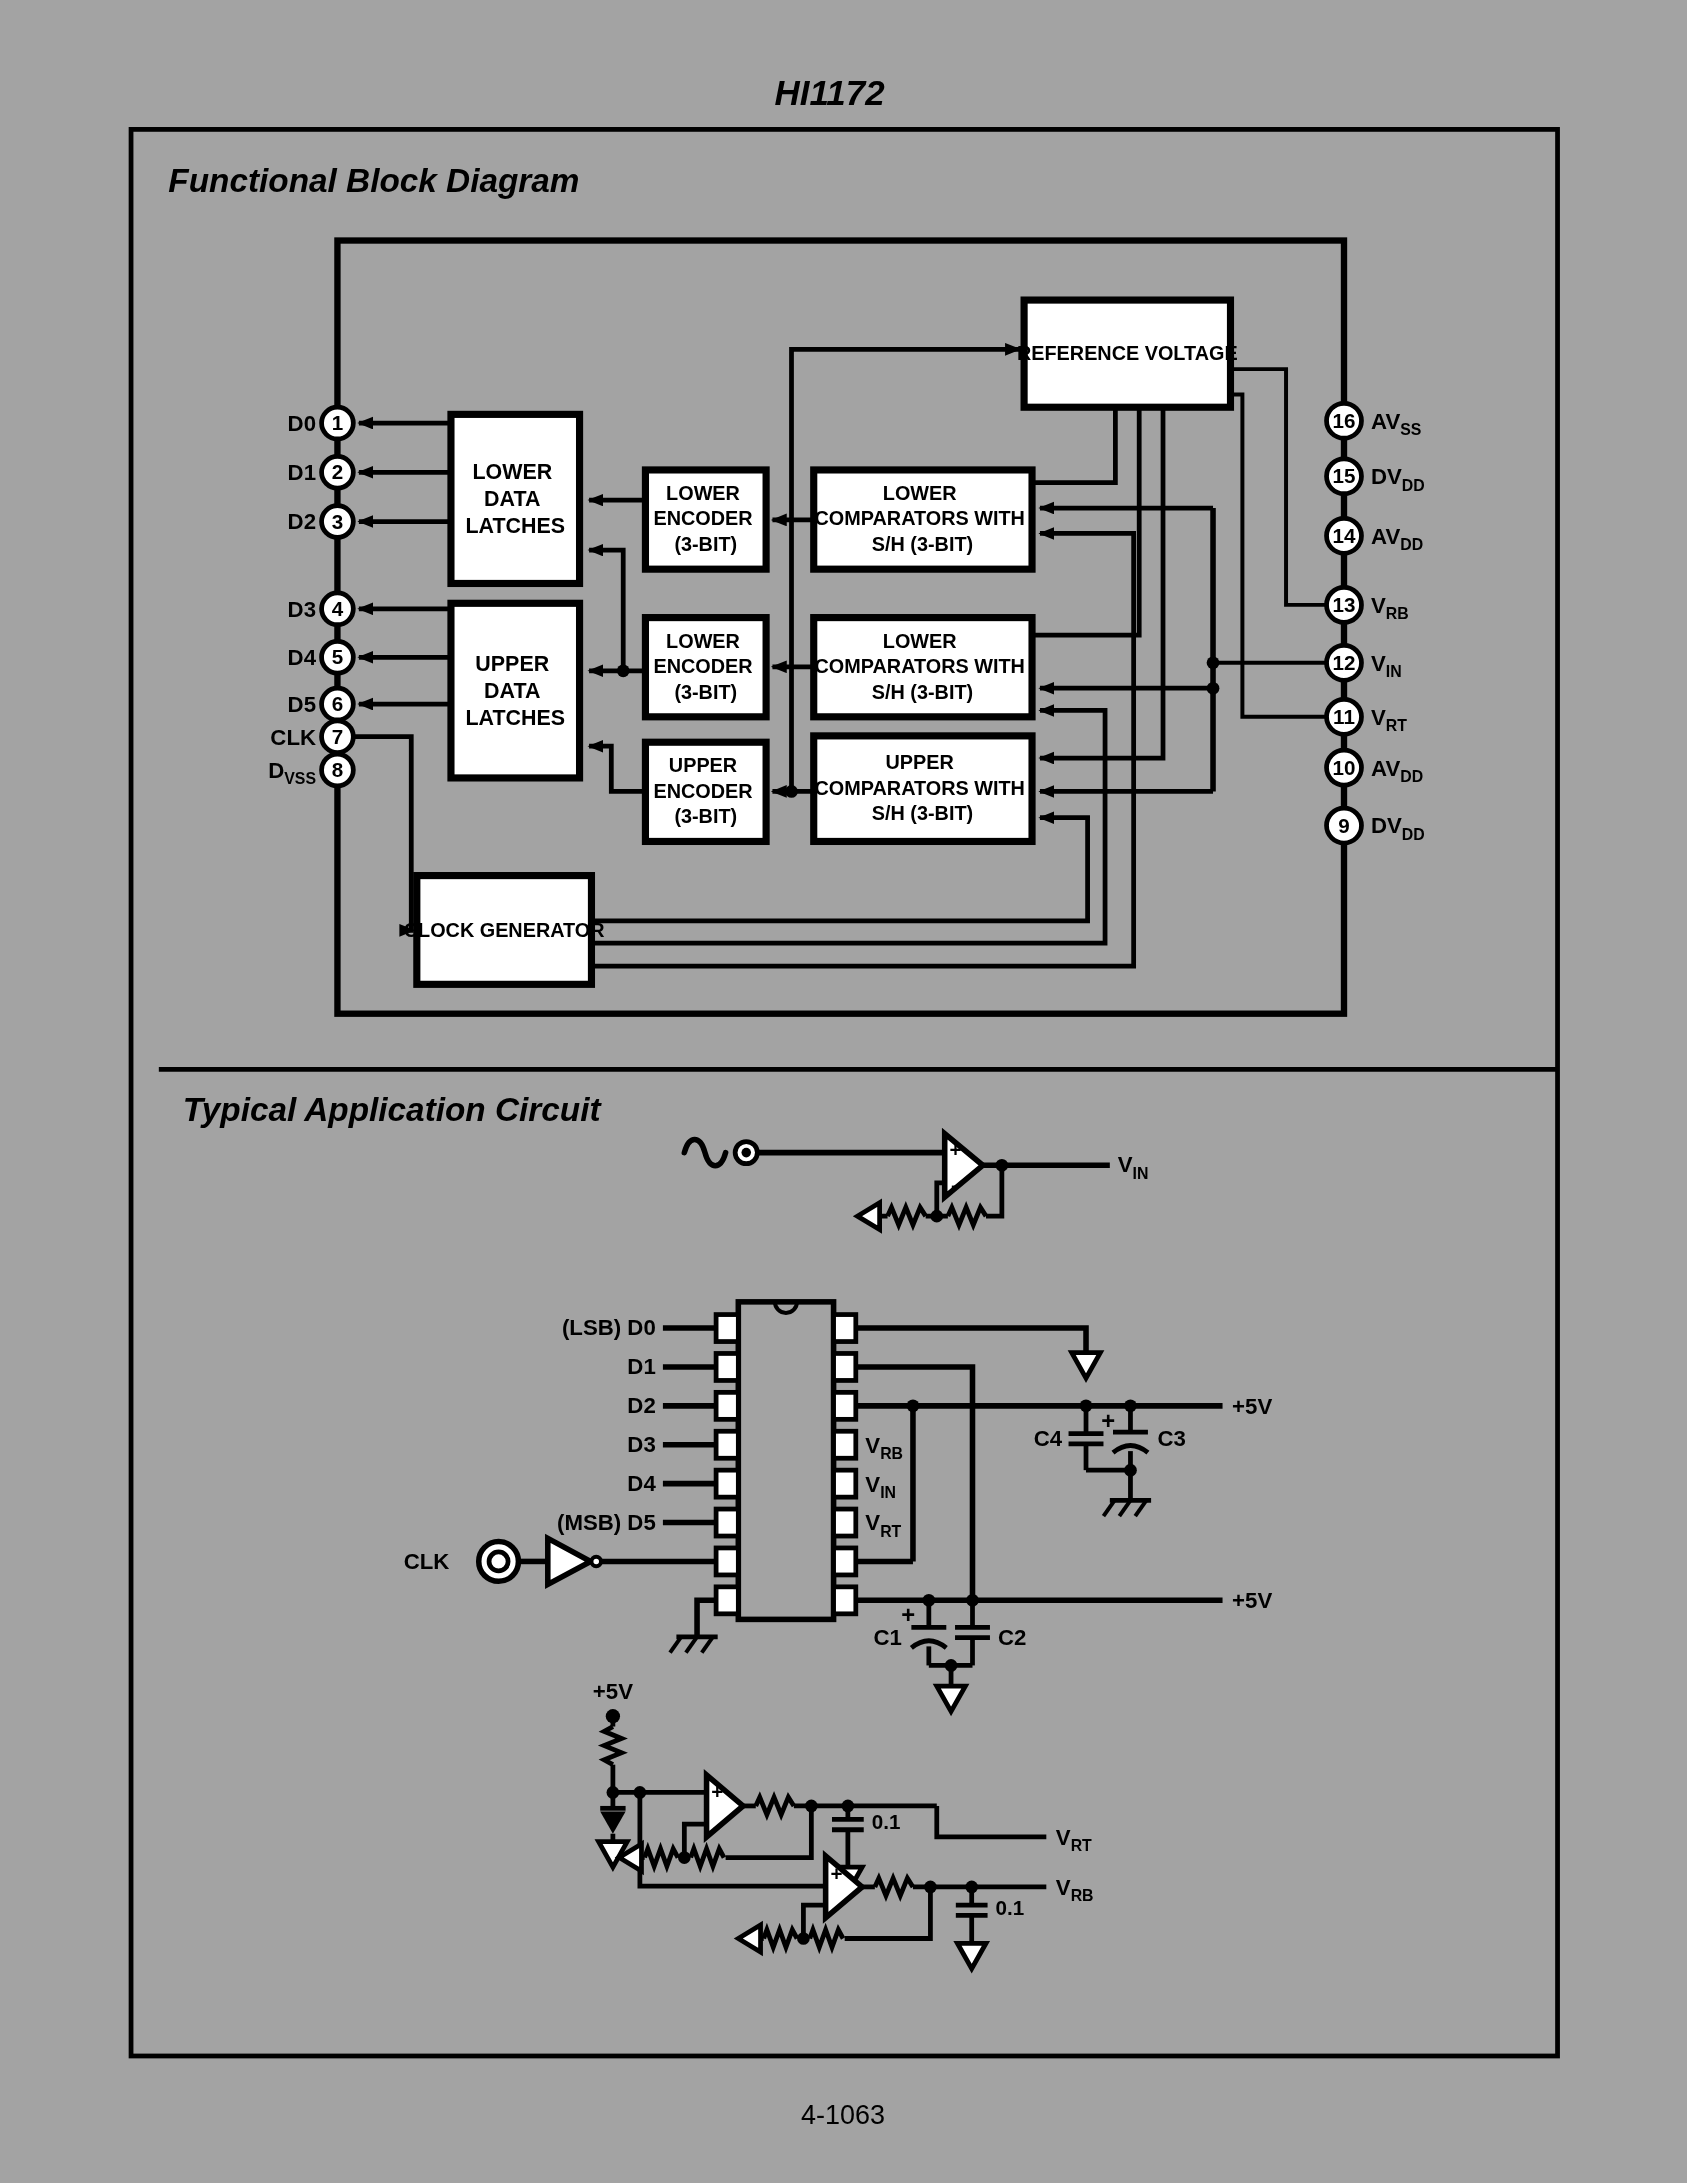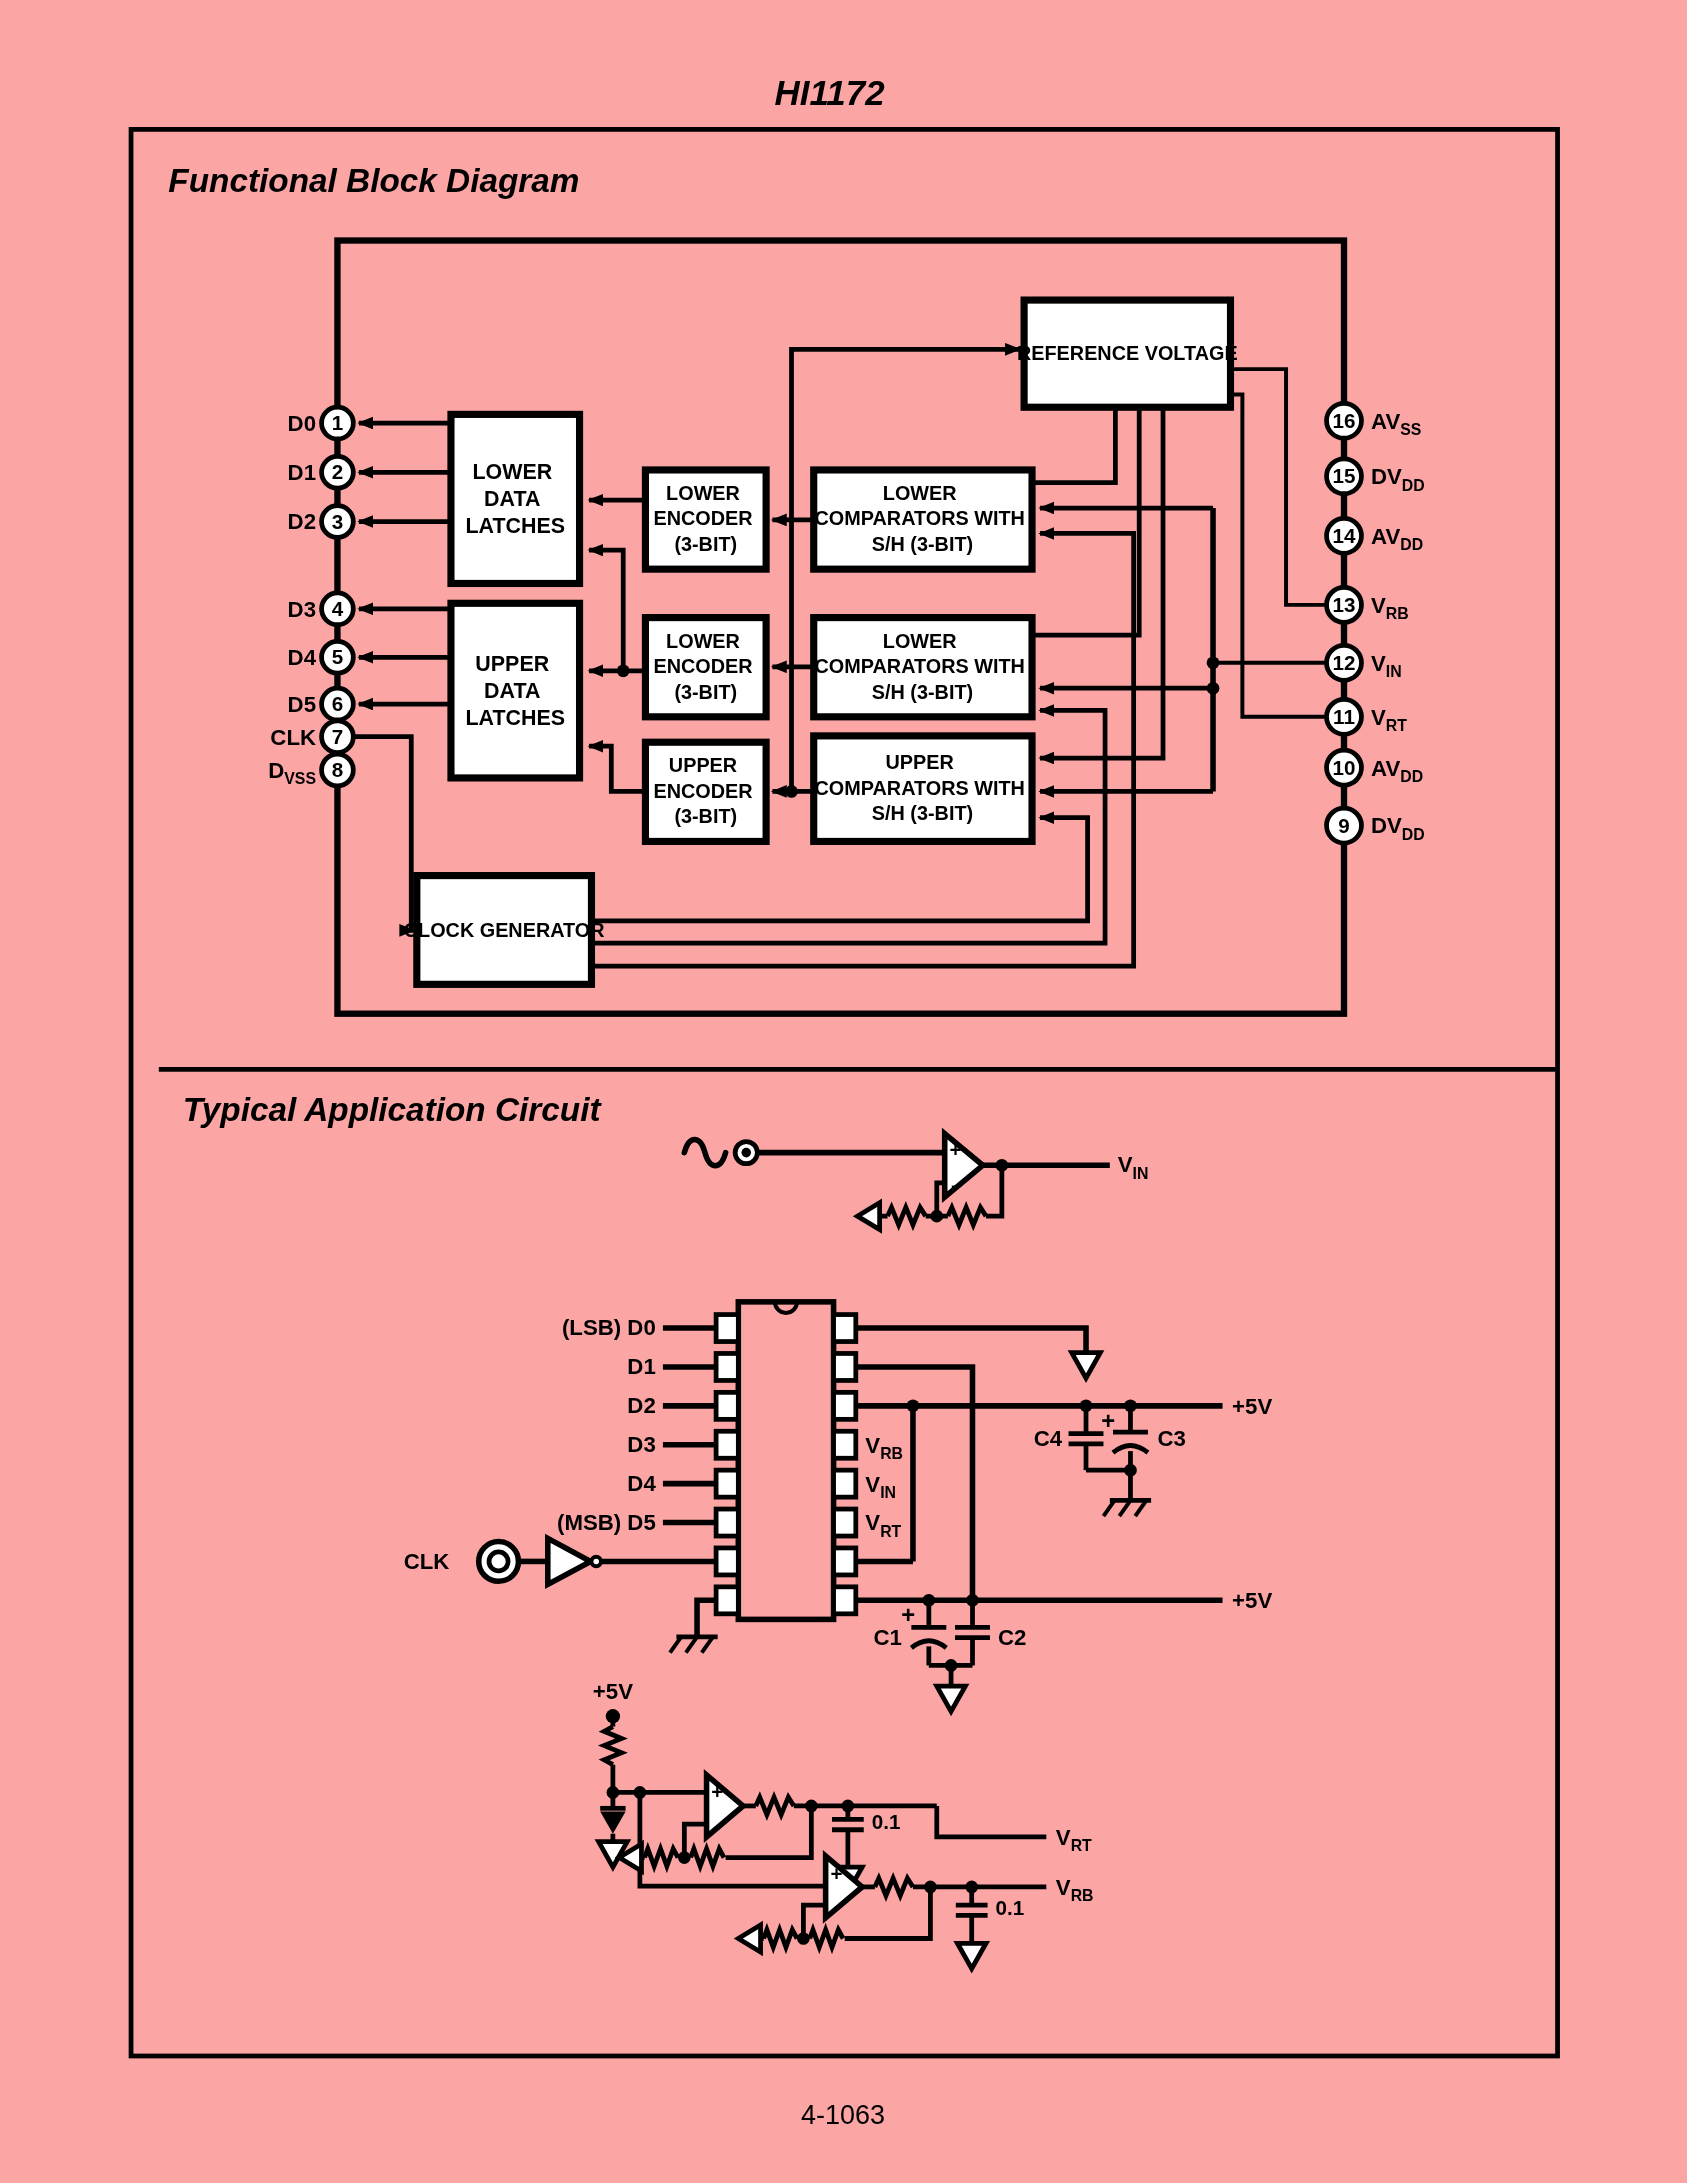--- a/index.html
+++ b/index.html
@@ -1,16 +1,16 @@
 <!DOCTYPE html>
 <html style="font-size:12.7px"><head>
 <meta charset="utf-8">
 <style>
   html,body { margin:0; padding:0; background:#fff; }
-  #stage { position:relative; width:1687px; height:2183px; background:#fca5a5; }
+  #stage { position:relative; width:1687px; height:2183px; background:#a3a3a3; }
   svg { display:block; }
   text { font-family:"Liberation Sans", sans-serif; font-weight:700; fill:#000; }
   .h       { font-size:42px; font-style:italic; }
   .title   { font-size:44px; font-style:italic; }
   .foot    { font-size:34px; font-weight:400; }
   .t27     { font-size:27px; }
   .t25     { font-size:25px; }
   .t28     { font-size:28px; }
   .num     { font-size:26px; }
   .sub     { font-size:20px; }

